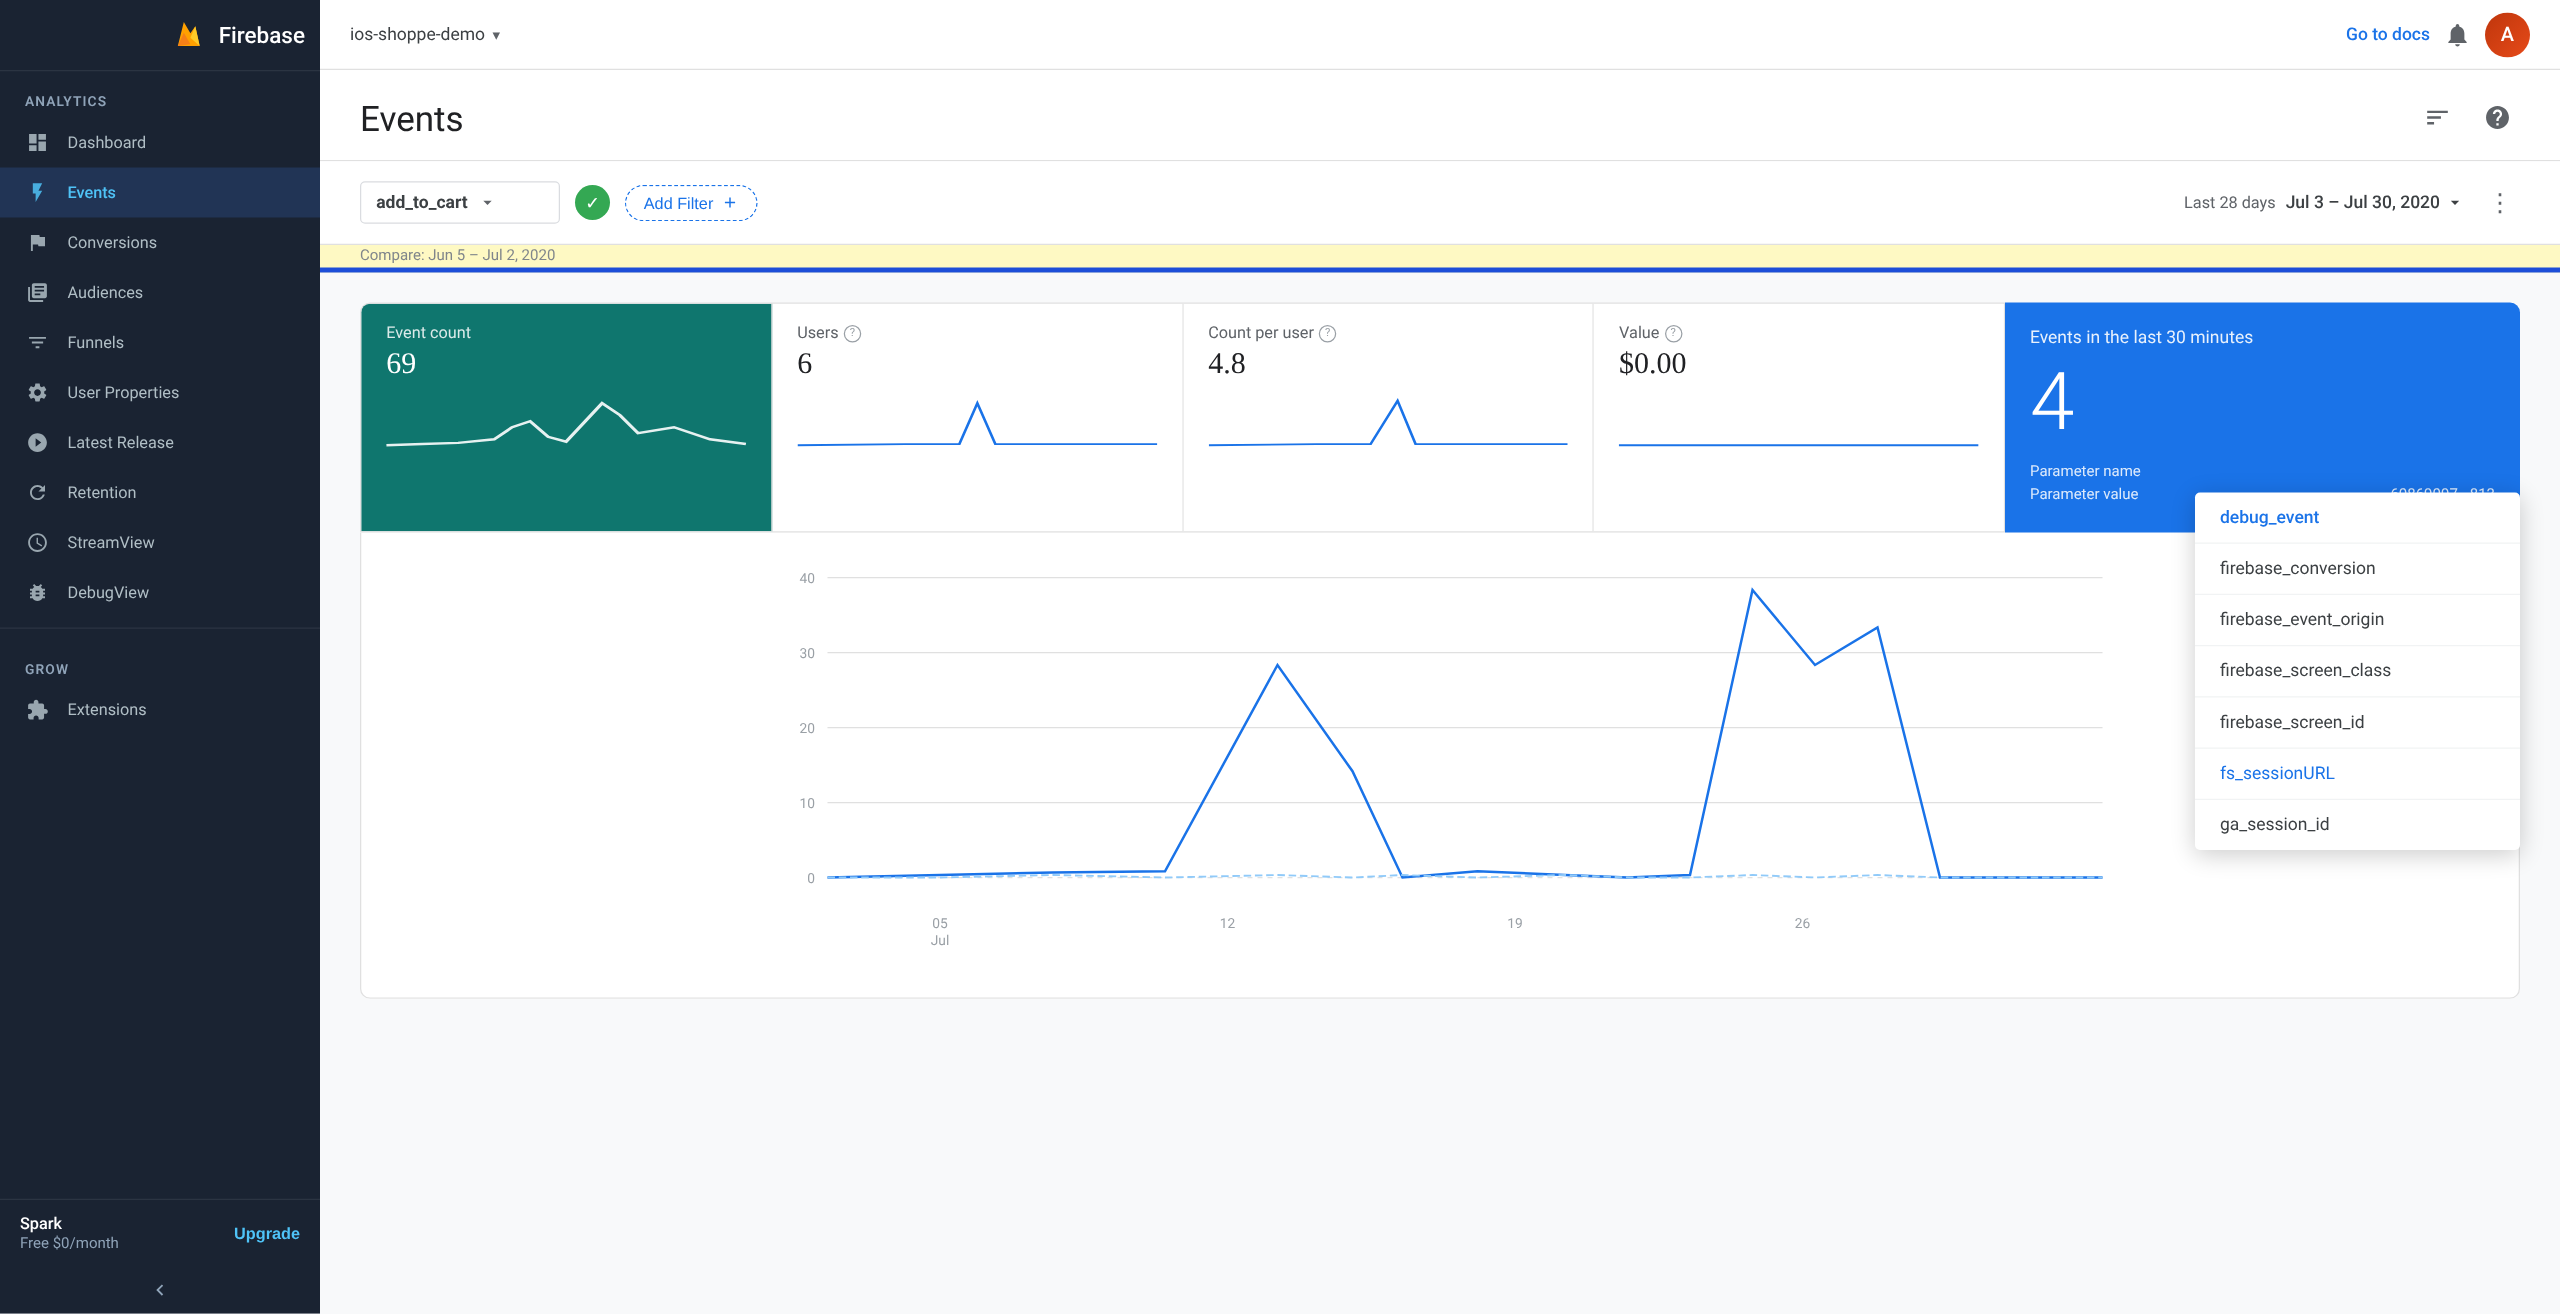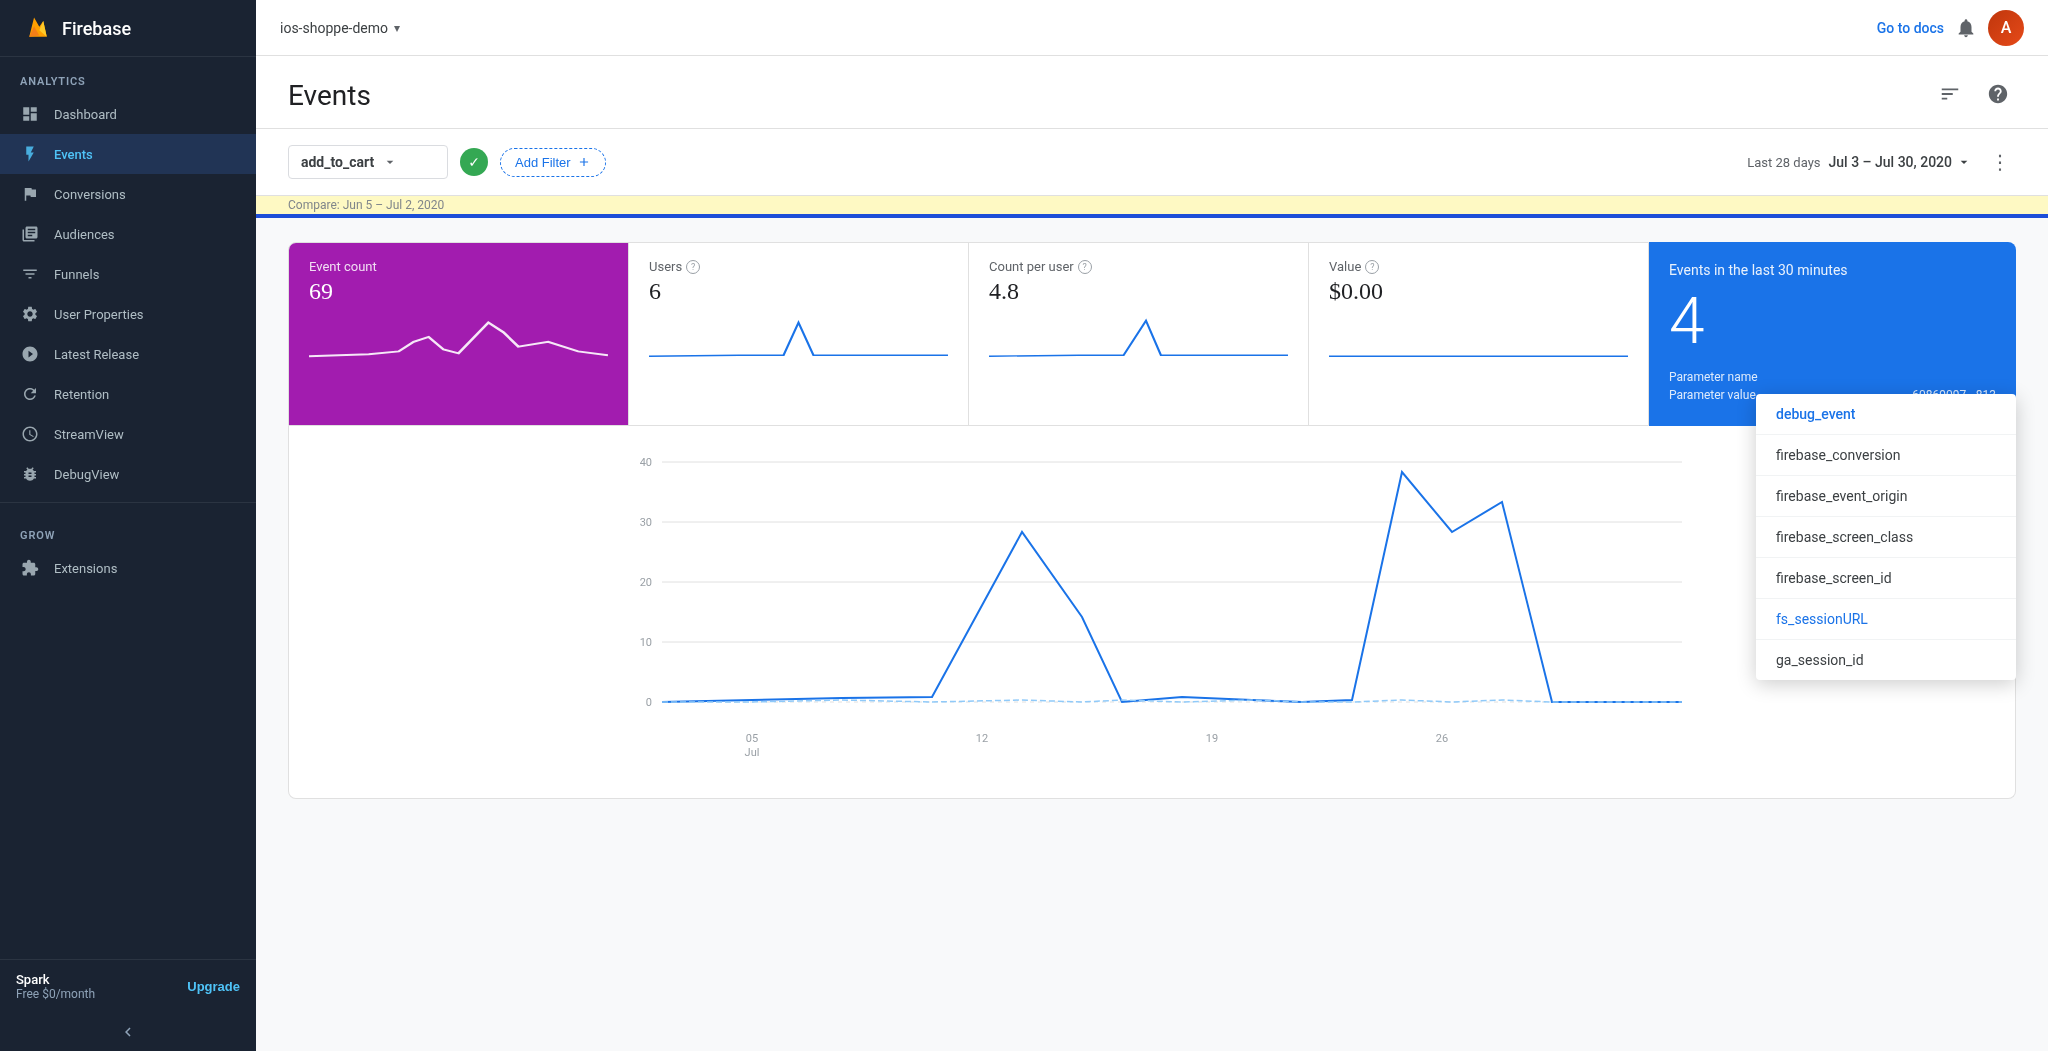--- a/index.html
+++ b/index.html
@@ -12,23 +12,24 @@
       background: #1a2332;
       color: #fff;
       display: flex;
       flex-direction: column;
       height: 100vh;
       overflow-y: auto;
     }
     .sidebar-header {
       display: flex;
       align-items: center;
-      padding: 14px 24px;
+      padding: 14px 12px;
       gap: 10px;
       border-bottom: 1px solid rgba(255,255,255,0.08);
+      justify-content: flex-end;
     }
     .firebase-logo {
       width: 28px; height: 28px;
     }
     .sidebar-app-title {
       font-size: 18px;
       font-weight: 500;
       color: #fff;
     }
     .sidebar-section-label {
@@ -276,21 +277,21 @@
       background: #fff;
     }
     .metric-card {
       flex: 1;
       padding: 16px 20px;
       border-right: 1px solid #e0e0e0;
       background: #fff;
     }
     .metric-card:last-child { border-right: none; }
     .metric-card.active {
-      background: #a21caf;
+      background: #0f766e;
       color: #fff;
     }
     .metric-title {
       font-size: 13px;
       color: #5f6368;
       display: flex;
       align-items: center;
       gap: 4px;
       margin-bottom: 4px;
     }
@@ -314,21 +315,21 @@
       display: inline-flex;
       align-items: center;
       justify-content: center;
       font-size: 9px;
       color: #9aa0a6;
       cursor: pointer;
     }
 
     
     .events-panel {
-      width: 367px;
+      width: 412px;
       background: #1a73e8;
       color: #fff;
       border-radius: 0 8px 0 0;
       padding: 20px;
       flex-shrink: 0;
       position: relative;
     }
     .events-panel-title {
       font-size: 14px;
       margin-bottom: 12px;

